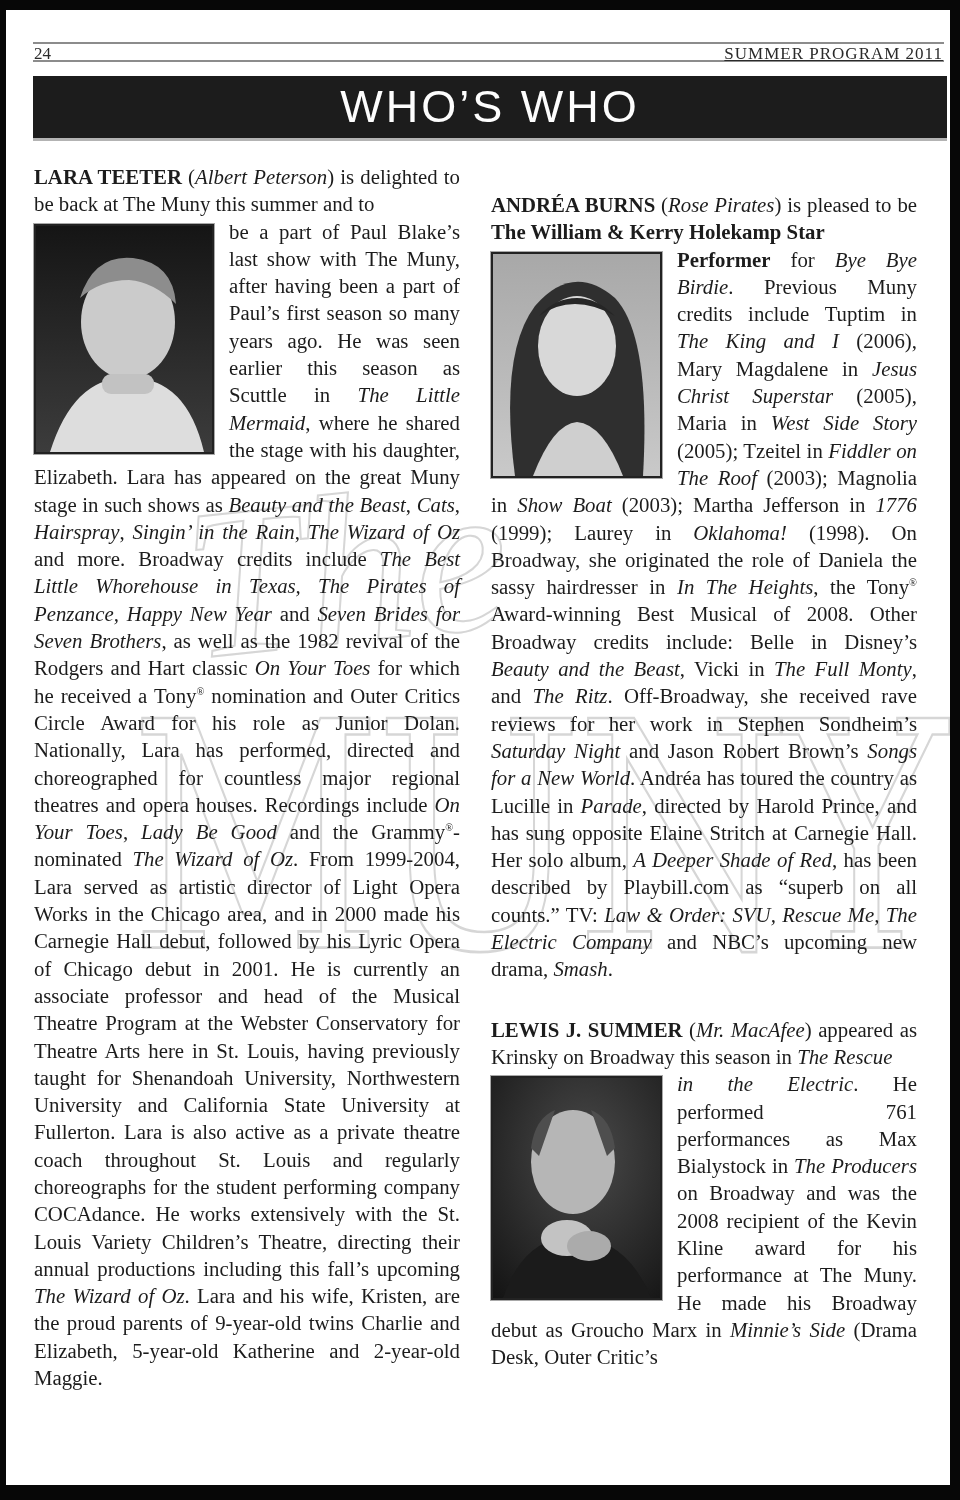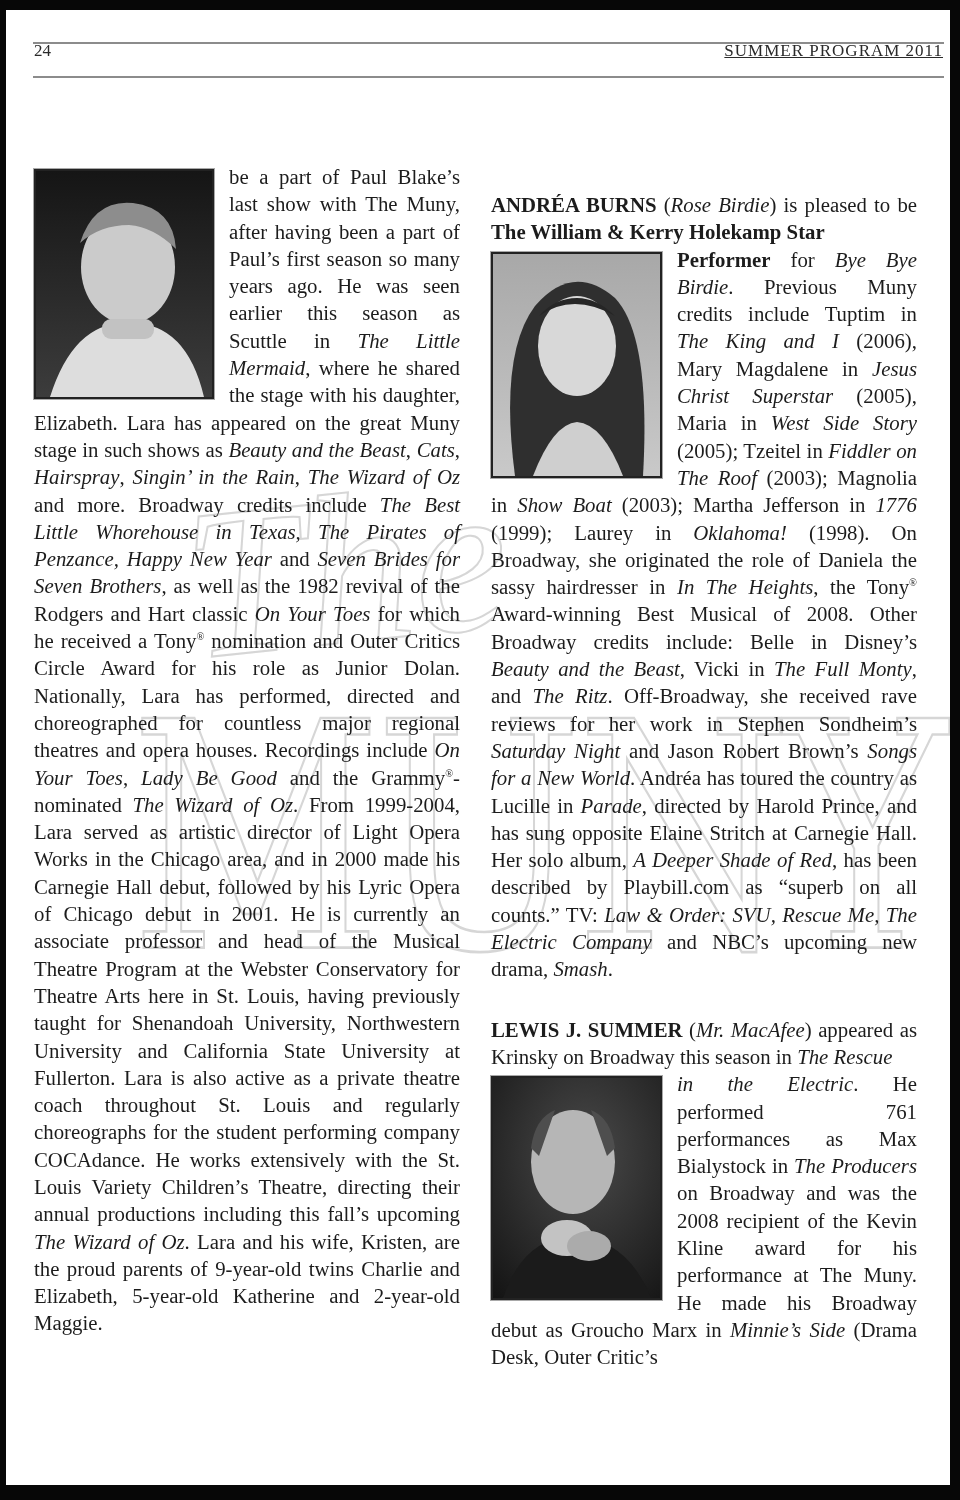--- a/index.html
+++ b/index.html
@@ -12,23 +12,23 @@
   .edge{position:absolute; background:#070707; z-index:6;}
   .edge-top{left:0;top:0;width:960px;height:10px;}
   .edge-left{left:0;top:0;width:6px;height:1500px;}
   .edge-right{left:950px;top:0;width:10px;height:1500px;}
   .edge-bottom{left:0;top:1485px;width:960px;height:15px;}
 
   
   .folio{
     position:absolute; left:33px; top:42px; width:911px; height:20px;
     border-top:2px solid #8c8c8c; border-bottom:2px solid #8c8c8c;
-    display:flex; justify-content:space-between; align-items:flex-end;
+    display:flex; justify-content:space-between; align-items:flex-start;
     font-size:17px; line-height:19px; color:#2a2a2a; z-index:3;
-    padding:16px 1px; box-sizing:border-box;
+    padding:0 1px; box-sizing:border-box;
   }
   .folio .issue{letter-spacing:1px;text-decoration:underline;}
 
   
   .banner{
     position:absolute; left:33px; top:76px; width:914px; height:65px;
     background:#1c1c1c; border-bottom:3px solid #b3b3b3;
     display:flex; align-items:center; justify-content:center; z-index:3;
     box-sizing:border-box;
   }
@@ -85,30 +85,34 @@
   <div class="edge edge-top"></div>
   <div class="edge edge-left"></div>
   <div class="edge edge-right"></div>
   <div class="edge edge-bottom"></div>
 
   <div class="folio">
     <span class="pagenum">24</span>
     <span class="issue">SUMMER PROGRAM 2011</span>
   </div>
 
+  <div class="banner">
+    <span>WHO’S WHO</span>
+  </div>
 
   <div class="watermark">
     <div class="wm-the">The</div>
     <div class="wm-muny">MUNY</div>
   </div>
 
   <main class="columns">
 
     <section class="col">
       <article>
+        <p class="body-text"><span class="st-b">LARA TEETER</span> (<span class="st-i">Albert Peterson</span>) is delighted to be back at The Muny this summer and to</p>
         <p class="body-text">
           <span class="photo-frame photo-teeter" aria-label="Lara Teeter headshot">
             <svg viewBox="0 0 176 226" preserveAspectRatio="none" aria-hidden="true">
               <defs>
                 <linearGradient id="tbg" x1="0" y1="0" x2="0" y2="1">
                   <stop offset="0" stop-color="#151515"></stop>
                     <stop offset="1" stop-color="#3c3c3c"></stop>
                 </linearGradient>
               </defs>
               <rect width="176" height="226" fill="url(#tbg)"></rect>
@@ -118,21 +122,21 @@
               <rect x="66" y="148" width="52" height="20" rx="9" fill="#c2c2c2"></rect>
             </svg>
           </span><span>be a part of Paul Blake’s last show with The Muny, after having been a part of Paul’s first season so many years ago. He was seen earlier this season as Scuttle in <span class="st-i">The Little Mermaid</span>, where he shared the stage with his daughter, Elizabeth. Lara has appeared on the great Muny stage in such shows as <span class="st-i">Beauty and the Beast</span>, <span class="st-i">Cats</span>, <span class="st-i">Hairspray</span>, <span class="st-i">Singin’ in the Rain</span>, <span class="st-i">The Wizard of Oz</span> and more. Broadway credits include <span class="st-i">The Best Little Whorehouse in Texas, The Pirates of Penzance, Happy New Year</span> and <span class="st-i">Seven Brides for Seven Brothers</span>, as well as the 1982 revival of the Rodgers and Hart classic <span class="st-i">On Your Toes</span> for which he received a Tony<sup>®</sup> nomination and Outer Critics Circle Award for his role as Junior Dolan. Nationally, Lara has performed, directed and choreographed for countless major regional theatres and opera houses. Recordings include <span class="st-i">On Your Toes</span>, <span class="st-i">Lady Be Good</span> and the Grammy<sup>®</sup>-nominated <span class="st-i">The Wizard of Oz</span>. From 1999-2004, Lara served as artistic director of Light Opera Works in the Chicago area, and in 2000 made his Carnegie Hall debut, followed by his Lyric Opera of Chicago debut in 2001. He is currently an associate professor and head of the Musical Theatre Program at the Webster Conservatory for Theatre Arts here in St. Louis, having previously taught for Shenandoah University, Northwestern University and California State University at Fullerton. Lara is also active as a private theatre coach throughout St. Louis and regularly choreographs for the student performing company COCAdance. He works extensively with the St. Louis Variety Children’s Theatre, directing their annual productions including this fall’s upcoming <span class="st-i">The Wizard of Oz</span>. Lara and his wife, Kristen, are the proud parents of 9-year-old twins Charlie and Elizabeth, 5-year-old Katherine and 2-year-old Maggie.</span>
         </p>
       </article>
     </section>
 
     <section class="col">
 
       <article class="bio">
-        <p class="body-text"><span class="st-b">ANDRÉA BURNS</span> (<span class="st-i">Rose Birdie</span>) is pleased to be <span class="st-b">The William &amp; Kerry Holekamp Star</span></p>
+        <p class="body-text"><span class="st-b">ANDRÉA BURNS</span> (<span class="st-i">Rose Pirates</span>) is pleased to be <span class="st-b">The William &amp; Kerry Holekamp Star</span></p>
         <p class="body-text">
           <span class="photo-frame photo-burns" aria-label="Andréa Burns headshot">
             <svg viewBox="0 0 167 222" preserveAspectRatio="none" aria-hidden="true">
               <defs>
                 <linearGradient id="bbg" x1="0" y1="0" x2="0" y2="1">
                   <stop offset="0" stop-color="#a8a8a8"></stop>
                     <stop offset="1" stop-color="#c9c9c9"></stop>
                 </linearGradient>
               </defs>
               <rect width="167" height="222" fill="url(#bbg)"></rect>

